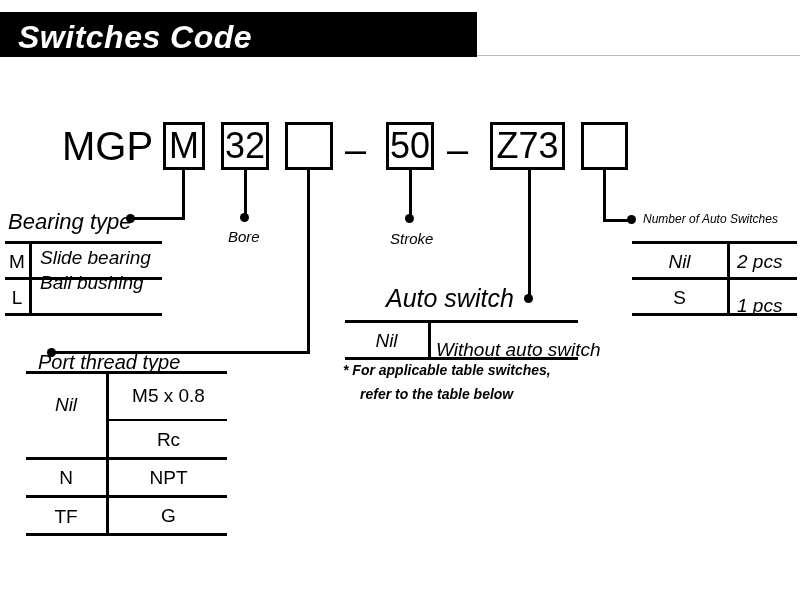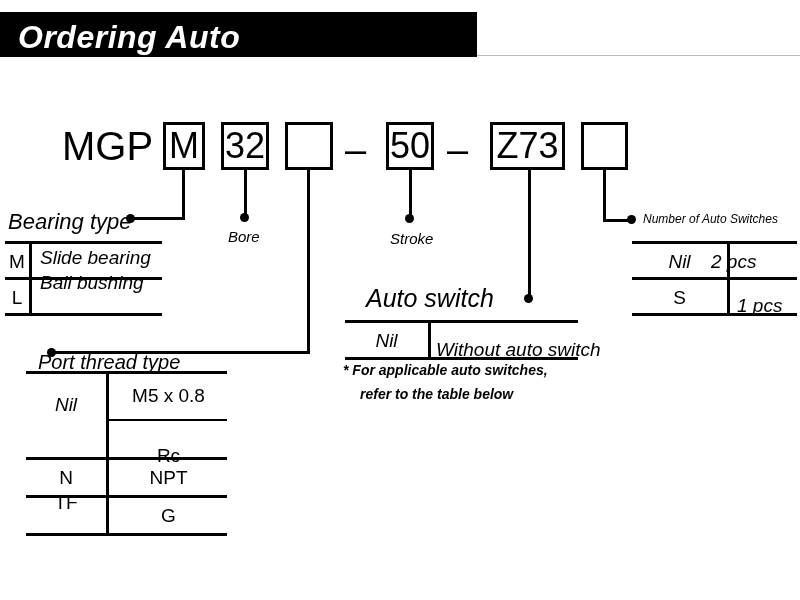--- a/index.html
+++ b/index.html
@@ -83,21 +83,21 @@
     background: #000000;
   }
 
   
   .caption {
     position: absolute;
     font-size: 19px;
     font-style: italic;
     white-space: nowrap;
   }
-  .caption.big { font-size: 25px; }
+  .caption.big { font-size: 25px; margin-left: 20px; }
   .caption.small { font-size: 15px; font-style: italic; }
 
   
   .tbl { position: absolute; }
   .rule-h { position: absolute; background: #000000; height: 3px; }
   .rule-h.thin { height: 2px; }
   .rule-v { position: absolute; background: #000000; width: 3px; }
   .cell {
     position: absolute;
     display: flex;
@@ -108,21 +108,21 @@
   .cell.ctr { justify-content: center; }
   .cell.lft { justify-content: flex-start; }
   .t-ital { font-style: italic; }
   .f19 { font-size: 19px; }
   .note { position: absolute; font-size: 14px; font-style: italic; font-weight: 700; white-space: nowrap; }
 </style>
 </head>
 <body>
 
 <div id="title-bar"></div>
-<div id="title-text">Ordering Auto</div>
+<div id="title-text">Switches Code</div>
 <div id="title-rule"></div>
 
 <div id="code-row">
 
   <div class="code-text" style="left:62px; top:126px;">MGP</div>
 
   <div class="code-box" style="left:163px; top:122px; width:42px; height:48px;">
     <span>M</span>
   </div>
 
@@ -213,65 +213,65 @@
   <div class="rule-h" style="left:26px; top:533px; width:201px;"></div>
   <div class="rule-v" style="left:106px; top:371px; height:165px;"></div>
 
   <div class="cell ctr f19 t-ital" style="left:26px; top:388px; width:80px; height:32px;">
     <span>Nil</span>
   </div>
   <div class="cell ctr f19" style="left:110px; top:377px; width:117px; height:36px;">
     <span>M5 x 0.8</span>
   </div>
 
-  <div class="cell ctr f19" style="left:110px; top:423px; width:117px; height:32px;margin-top:16px;">
+  <div class="cell ctr f19" style="left:110px; top:423px; width:117px; height:32px;">
     <span>Rc</span>
   </div>
 
   <div class="cell ctr f19" style="left:26px; top:461px; width:80px; height:32px;">
     <span>N</span>
   </div>
   <div class="cell ctr f19" style="left:110px; top:461px; width:117px; height:32px;">
     <span>NPT</span>
   </div>
 
-  <div class="cell ctr f19" style="left:26px; top:486px; width:80px; height:32px;">
+  <div class="cell ctr f19" style="left:26px; top:500px; width:80px; height:32px;">
     <span>TF</span>
   </div>
   <div class="cell ctr f19" style="left:110px; top:499px; width:117px; height:32px;">
     <span>G</span>
   </div>
 </div>
 
 <div class="tbl">
   <div class="rule-h" style="left:345px; top:320px; width:233px;"></div>
   <div class="rule-h" style="left:345px; top:357px; width:233px;"></div>
   <div class="rule-v" style="left:428px; top:320px; height:40px;"></div>
 
   <div class="cell ctr f19 t-ital" style="left:345px; top:324px; width:83px; height:33px;">
     <span>Nil</span>
   </div>
   <div class="cell lft f19 t-ital" style="left:436px; top:324px; width:145px; height:50px;">
     <span>Without auto switch</span>
   </div>
 </div>
 
-<div class="note" style="left:343px; top:362px;">* For applicable auto switches,</div>
+<div class="note" style="left:343px; top:362px;">* For applicable table switches,</div>
 <div class="note" style="left:360px; top:386px;">refer to the table below</div>
 
 <div class="tbl">
   <div class="rule-h" style="left:632px; top:241px; width:165px;"></div>
   <div class="rule-h" style="left:632px; top:277px; width:165px;"></div>
   <div class="rule-h" style="left:632px; top:313px; width:165px;"></div>
   <div class="rule-v" style="left:727px; top:241px; height:75px;"></div>
 
   <div class="cell ctr f19 t-ital" style="left:632px; top:245px; width:95px; height:32px;">
     <span>Nil</span>
   </div>
-  <div class="cell lft f19 t-ital" style="left:711px; top:245px; width:62px; height:32px;">
+  <div class="cell lft f19 t-ital" style="left:737px; top:245px; width:62px; height:32px;">
     <span>2 pcs</span>
   </div>
 
   <div class="cell ctr f19" style="left:632px; top:281px; width:95px; height:32px;">
     <span>S</span>
   </div>
   <div class="cell lft f19 t-ital" style="left:737px; top:281px; width:62px; height:49px;">
     <span>1 pcs</span>
   </div>
 </div>

